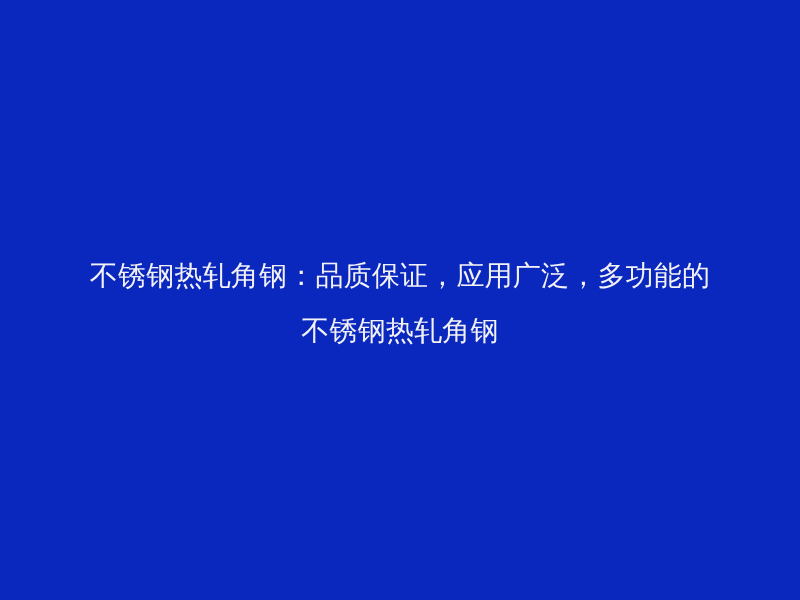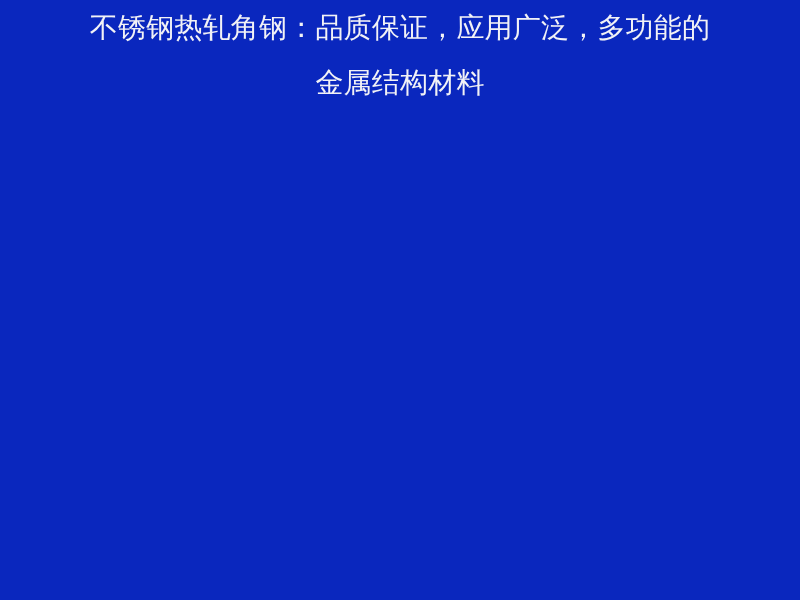--- a/index.html
+++ b/index.html
@@ -24,20 +24,21 @@
     align-items: center;
     justify-content: center;
   }
 
   #title-block {
     position: absolute;
     left: 0;
     top: 0;
     width: 800px;
     
+    padding-top: 248px;
     box-sizing: border-box;
     text-align: center;
   }
 
   .title-line {
     display: block;
     color: #F2F2F6;
     font-size: 28px;
     line-height: 55px;
     font-weight: 400;
@@ -46,16 +47,16 @@
     font-family: "Liberation Sans", "DejaVu Sans", sans-serif;
   }
 </style>
 </head>
 <body>
 
 <div id="banner">
 
   <div id="title-block">
     <span class="title-line">不锈钢热轧角钢：品质保证，应用广泛，多功能的</span>
-    <span class="title-line">金属结构材料</span>
+    <span class="title-line">不锈钢热轧角钢</span>
   </div>
 
 </div>
 
 </body></html>

